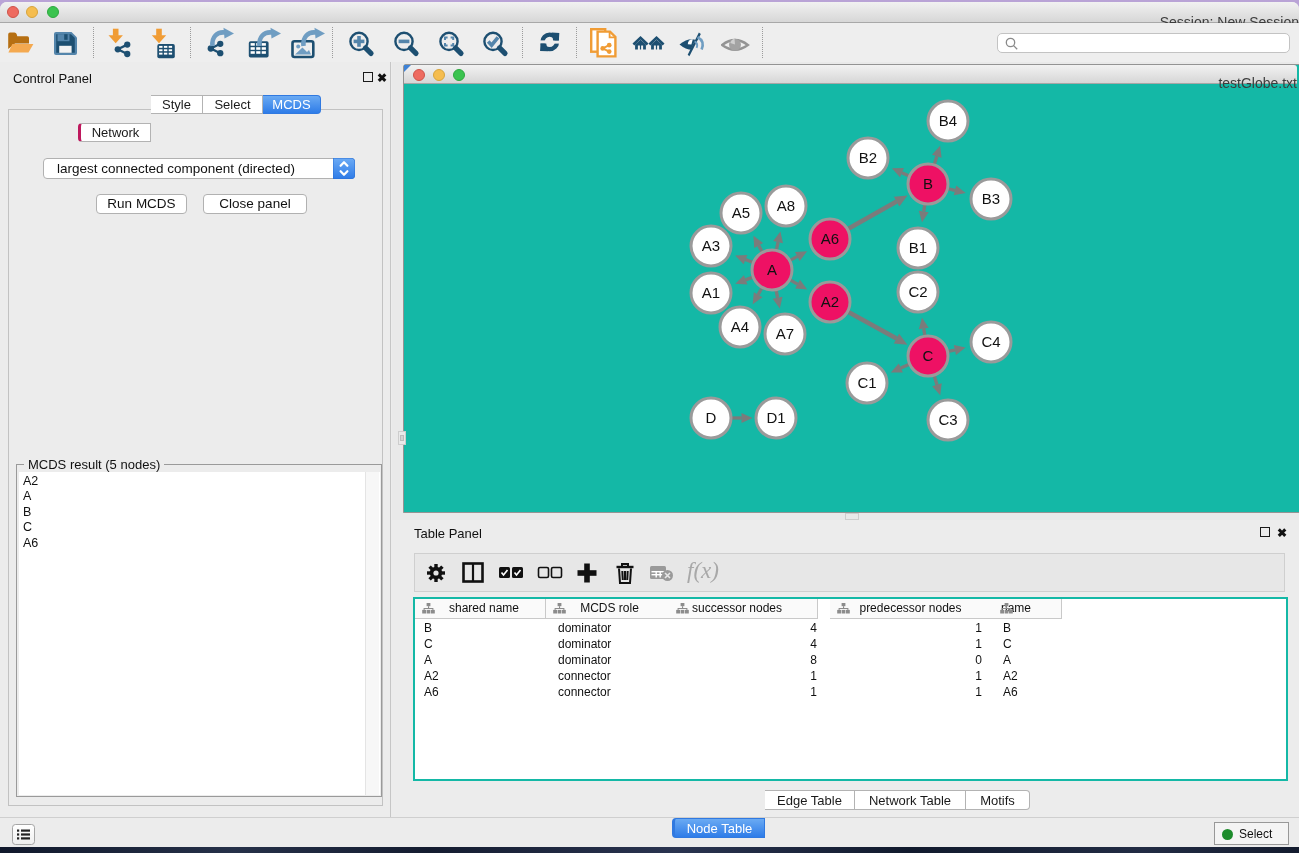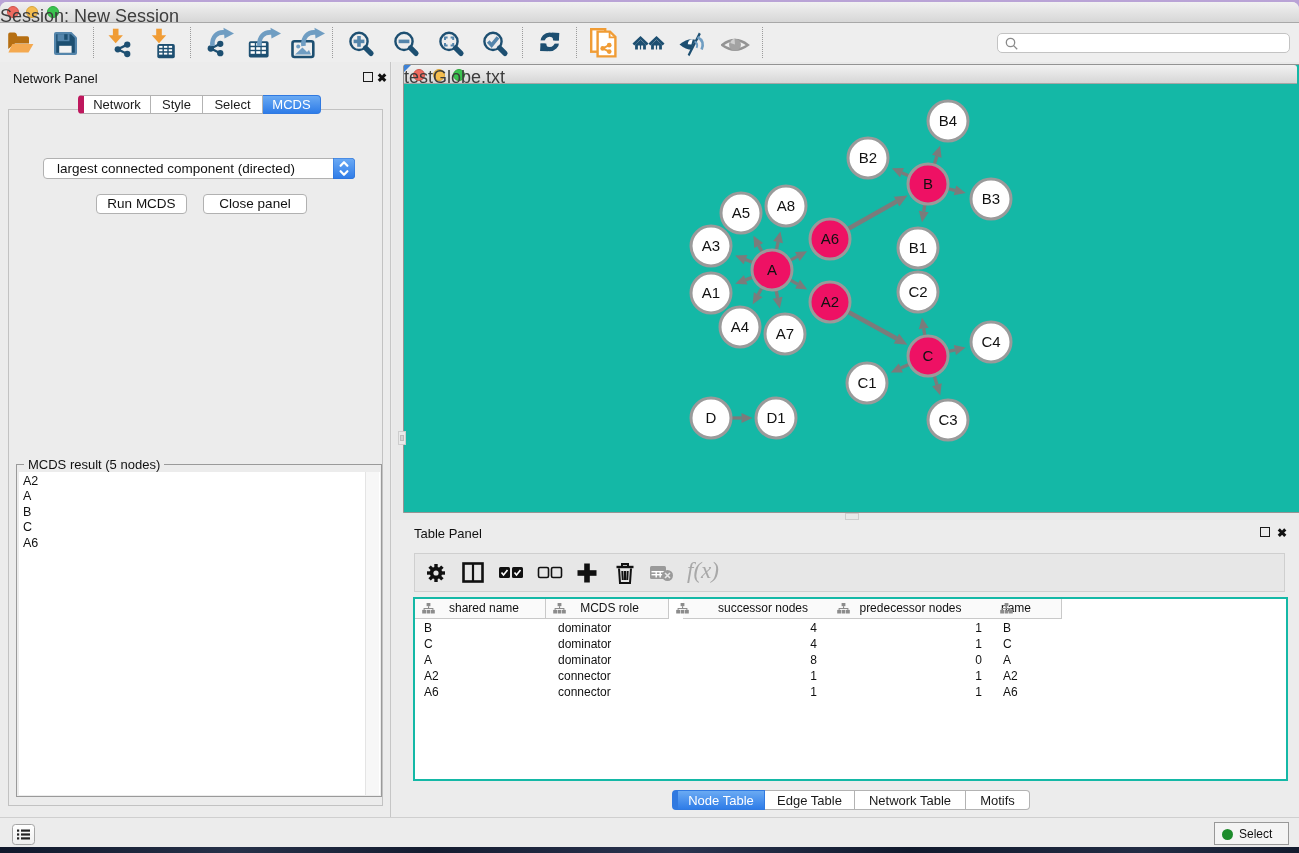--- a/index.html
+++ b/index.html
@@ -6,31 +6,31 @@
 html,body { width:1299px; height:853px; overflow:hidden; }
 body { font-family:"Liberation Sans", sans-serif; background:#b9a3d6; position:relative; }
 #appbg { position:absolute; left:0; top:2px; width:1299px; height:845px; background:#ececec; border-radius:7px 7px 0 0; }
 #wallpaper { position:absolute; left:0; top:847px; width:1299px; height:6px;
   background:linear-gradient(90deg,#10182b,#263149 18%,#141c30 33%,#2a3450 52%,#111a2d 70%,#222c44 88%,#131b2e); }
 #titlebar { position:absolute; left:0; top:2px; width:1299px; height:21px; background:linear-gradient(#f1f1f1,#d7d7d7); border-bottom:1px solid #a8a8a8; border-radius:7px 7px 0 0; }
 .tl { position:absolute; width:12px; height:12px; border-radius:50%; }
 .tl.r { background:#ee6b60; border:0.5px solid #ce5349; }
 .tl.y { background:#f5bd4f; border:0.5px solid #d7a43c; }
 .tl.g { background:#3bc34f; border:0.5px solid #2ea83f; }
-.ttl { position:absolute; width:100%; text-align:left; font-size:18px; color:#3c3c3c; }
+.ttl { position:absolute; width:100%; text-align:right; font-size:14px; color:#3c3c3c;margin-top:8px; }
 #toolbar { position:absolute; left:0; top:23px; width:1299px; height:39px; background:#eeeeee; }
 .tsep { position:absolute; top:4px; height:31px; width:0; border-left:1px dotted #9b9b9b; }
 #searchbox { position:absolute; left:997px; top:10px; width:293px; height:20px; background:#fff; border:1px solid #c3c3c3; border-radius:5px; }
 #controlpanel { position:absolute; left:0; top:62px; width:391px; height:755px; background:#ececec; border-right:1px solid #c6c6c6; }
 .paneltitle { position:absolute; font-size:13px; color:#111; }
 .floatico { position:absolute; width:10px; height:10px; border:1.5px solid #1a1a1a; background:transparent; }
 .closex { position:absolute; font-size:12px; font-weight:bold; color:#111; }
 .tabs { position:absolute; display:flex; font-size:13px; z-index:5; }
 .tab { background:#fff; border:1px solid #b3b3b3; border-left:none; color:#1a1a1a; text-align:center; height:19px; line-height:18px; }
-.tab.first { border-left:6px solid #be185d; border-radius:4px 0 0 4px; }
+.tab.first { border-left:3px solid #be185d; border-radius:4px 0 0 4px;margin-top:28px; }
 .tab.last { border-radius:0 4px 4px 0; }
 .tab.sel { background:linear-gradient(#6aaaf3,#2e7ce8); border-color:#3079e0; color:#fff; }
 #cp-inner { position:absolute; left:8px; top:47px; width:375px; height:697px; border:1px solid #c2c2c2; background:#ececec; }
 #optlabel { position:absolute; width:100%; text-align:center; top:23px; font-size:13.5px; color:#111; }
 #dropdown { position:absolute; left:34px; top:48px; width:312px; height:21px; background:#fff; border:1px solid #b1b1b1; border-radius:4px; font-size:13.5px; color:#111; line-height:19px; padding-left:13px; }
 #dropdown .stepper { position:absolute; right:-1px; top:-1px; width:22px; height:21px; background:linear-gradient(#6cabf5,#2e7be7); border-radius:0 4px 4px 0; box-shadow:inset 0 0 0 0.5px #2a6fd4; }
 .btn { position:absolute; top:84px; height:20px; background:#ffffff; border:1px solid #b1b1b1; border-radius:4px; font-size:13.5px; color:#111; text-align:center; line-height:18px; }
 #mcdsgroup { position:absolute; left:7px; top:354px; width:366px; height:333px; border:1px solid #9a9a9a; }
 #mcdslegend { position:absolute; left:7px; top:-8px; background:#ececec; font-size:13px; color:#111; padding:0 4px; }
 #mcdslist { position:absolute; left:2px; top:7px; width:361px; height:323px; background:#fff; font-size:12.5px; color:#111; line-height:15.4px; padding:2px 0 0 4px; }
@@ -234,21 +234,21 @@
   <div class="tsep" style="left:576px;"></div>
   <div class="tsep" style="left:762px;"></div>
   <div id="searchbox">
     <svg width="16" height="16" style="position:absolute;left:6px;top:2px;" viewBox="0 0 16 16">
         <circle cx="6.5" cy="6.5" r="4.2" fill="none" stroke="#8a8a8a" stroke-width="1.3"></circle>
         <line x1="9.6" y1="9.6" x2="13.2" y2="13.2" stroke="#8a8a8a" stroke-width="1.3"></line>
       </svg>
   </div>
 </div>
 <div id="controlpanel">
-  <div class="paneltitle" style="left:13px; top:9px;">Network Panel</div>
+  <div class="paneltitle" style="left:13px; top:9px;">Control Panel</div>
   <div class="floatico" style="left:363px; top:10px;"></div>
   <div class="closex" style="left:377px; top:9px;">✖</div>
   <div class="tabs" style="left:78px; top:33px;">
     <div class="tab first" style="width:73px;">Network</div>
     <div class="tab" style="width:52px;">Style</div>
     <div class="tab" style="width:60px;">Select</div>
     <div class="tab sel last" style="width:58px;">MCDS</div>
   </div>
   <div id="cp-inner">
     <div id="dropdown">largest connected component (directed)
@@ -455,21 +455,21 @@
 <svg width="13" height="11" viewBox="0 0 13 11" style="position:absolute; left:138px; top:4px;">
         <g fill="#8c8c8c">
           <rect x="4.6" y="0" width="3.8" height="3.2"></rect>
           <rect x="0.2" y="6.9" width="3.8" height="3.6"></rect>
           <rect x="4.6" y="6.9" width="3.8" height="3.6"></rect>
           <rect x="9" y="6.9" width="3.8" height="3.6"></rect>
           <rect x="6" y="3.2" width="1.1" height="2"></rect>
           <path d="M1.6 6.9 L1.6 4.9 L11.4 4.9 L11.4 6.9 L10.4 6.9 L10.4 5.9 L2.6 5.9 L2.6 6.9 Z"></path>
         </g>
       </svg>
-<div class="th" style="left:268px; width:161px;">successor nodes</div>
+<div class="th" style="left:242px; width:161px;">successor nodes</div>
 <svg width="13" height="11" viewBox="0 0 13 11" style="position:absolute; left:261px; top:4px;">
         <g fill="#8c8c8c">
           <rect x="4.6" y="0" width="3.8" height="3.2"></rect>
           <rect x="0.2" y="6.9" width="3.8" height="3.6"></rect>
           <rect x="4.6" y="6.9" width="3.8" height="3.6"></rect>
           <rect x="9" y="6.9" width="3.8" height="3.6"></rect>
           <rect x="6" y="3.2" width="1.1" height="2"></rect>
           <path d="M1.6 6.9 L1.6 4.9 L11.4 4.9 L11.4 6.9 L10.4 6.9 L10.4 5.9 L2.6 5.9 L2.6 6.9 Z"></path>
         </g>
       </svg>

